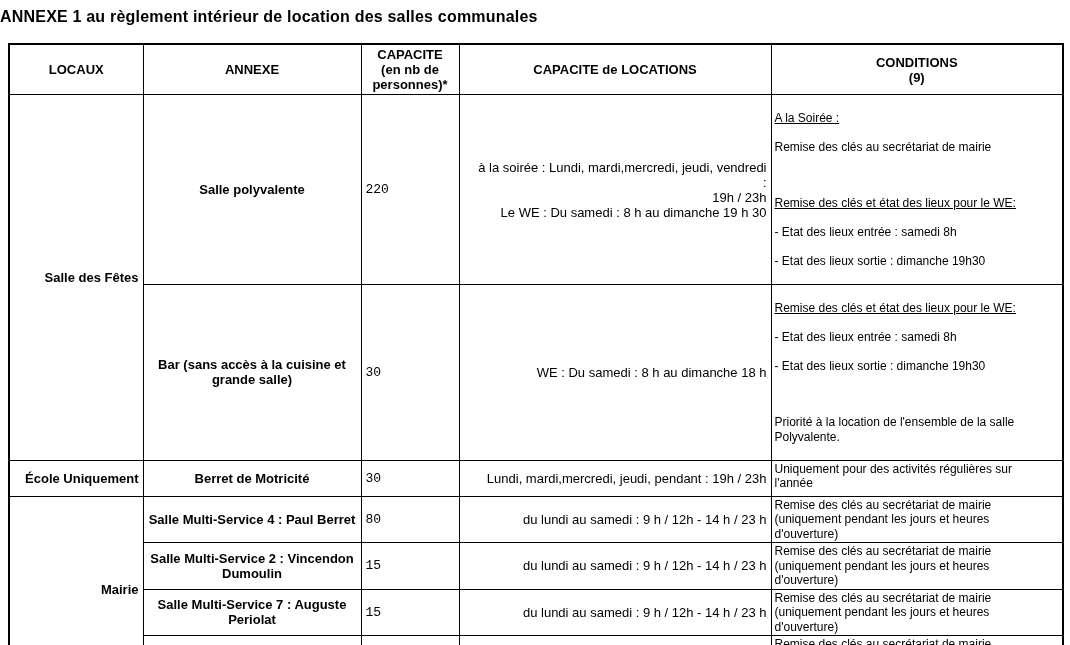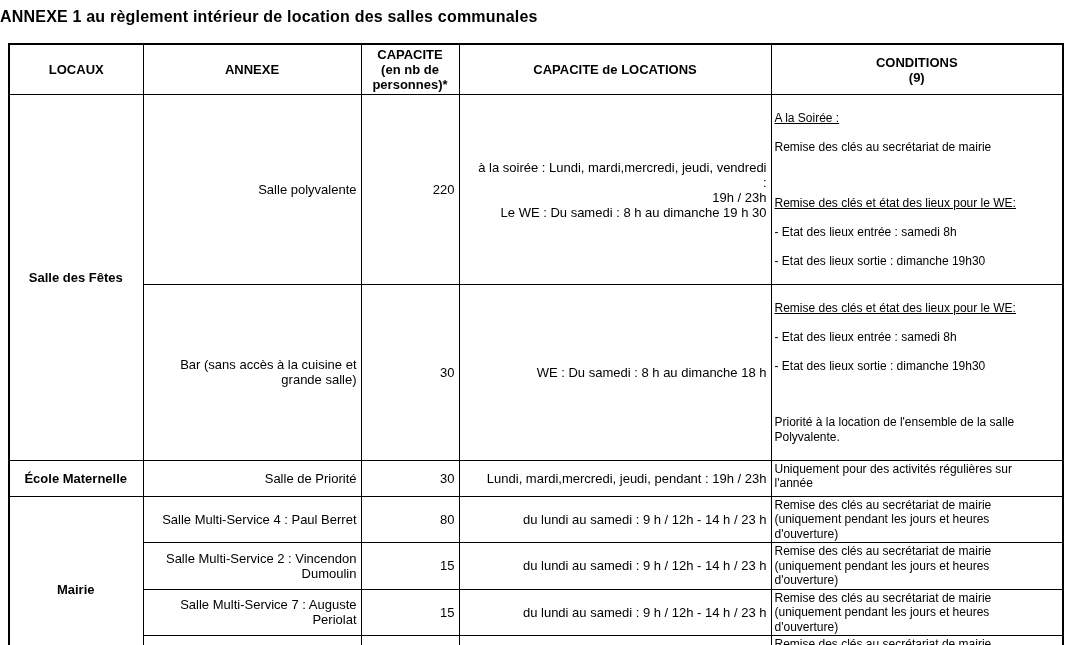--- a/index.html
+++ b/index.html
@@ -35,25 +35,25 @@
     line-height: 15px;
   }
   td {
     font-size: 13px;
     vertical-align: middle;
     padding: 2px 4px;
     line-height: 15px;
   }
   td.lieu {
     font-weight: bold;
-    text-align: center;
+    text-align: right;
     padding-left: 3px;
   }
-  td.local { text-align: right; }
-  td.cap   { text-align: right; }
+  td.local { text-align: center; font-weight: bold; }
+  td.cap   { text-align: left; font-family: Liberation Mono, monospace; }
   td.hor   {
     text-align: right;
     white-space: pre-line;
     padding-left: 16px;
   }
   td.cond {
     font-size: 12px;
     vertical-align: top;
     text-align: left;
     line-height: 14.5px;
@@ -119,22 +119,22 @@
       <td class="hor">WE : Du samedi : 8 h au dimanche 18 h</td>
       <td class="cond">
         <div class="u">Remise des clés et état des lieux pour le WE:</div>
         <div>- Etat des lieux entrée : samedi 8h</div>
         <div>- Etat des lieux sortie : dimanche 19h30</div>
         <div class="gap"></div>
         <div>Priorité à la location de l'ensemble de la salle Polyvalente.</div>
       </td>
     </tr>
     <tr class="r-eco">
-      <td class="lieu">École Maternelle</td>
-      <td class="local">Salle de Priorité</td>
+      <td class="lieu">École Uniquement</td>
+      <td class="local">Berret de Motricité</td>
       <td class="cap">30</td>
       <td class="hor">Lundi, mardi,mercredi, jeudi, pendant : 19h / 23h</td>
       <td class="cond">Uniquement pour des activités régulières sur
 l'année</td>
     </tr>
     <tr class="r-m1">
       <td class="lieu" rowspan="4">Mairie</td>
       <td class="local">Salle Multi-Service 4 : Paul Berret</td>
       <td class="cap">80</td>
       <td class="hor">du lundi au samedi : 9 h / 12h - 14 h / 23 h</td>

